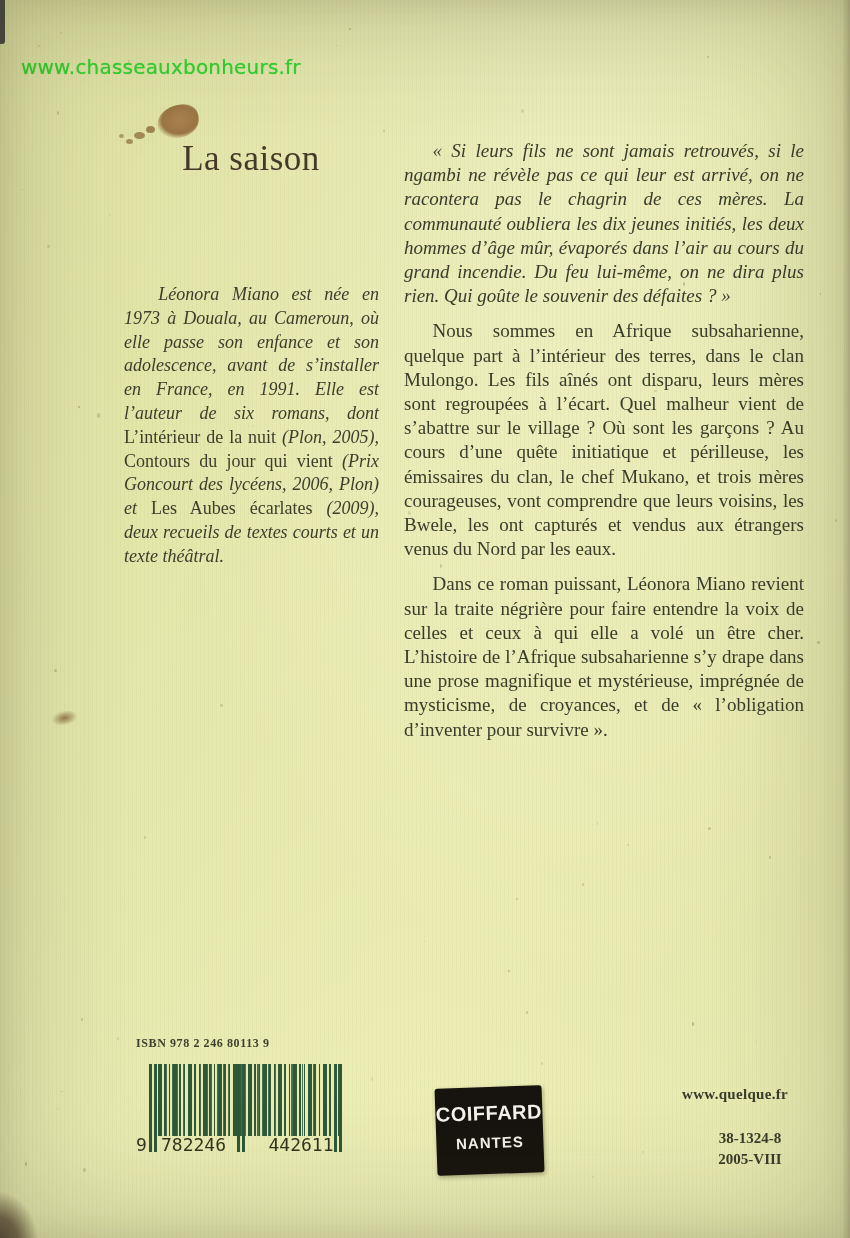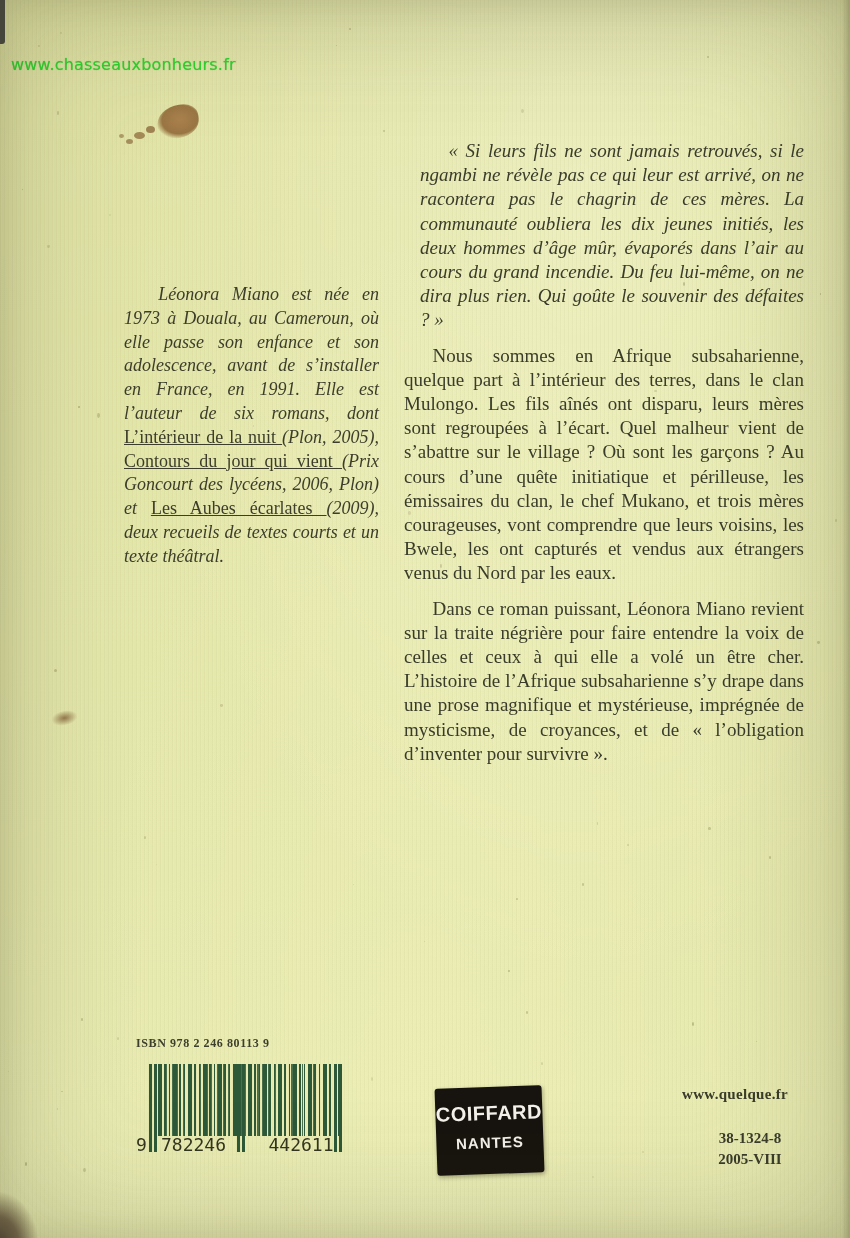--- a/index.html
+++ b/index.html
@@ -23,41 +23,41 @@
   .vignette{
     position:absolute;inset:0;pointer-events:none;
     box-shadow:inset 0 0 130px rgba(70,68,35,0.30), inset 0 0 30px rgba(70,68,35,0.12);
   }
   .edge-left-top{position:absolute;left:0;top:0;width:5px;height:44px;background:#45453b;border-radius:0 0 3px 0;}
   .edge-right{position:absolute;right:0;top:0;width:8px;height:100%;background:linear-gradient(90deg,rgba(0,0,0,0) ,rgba(80,75,45,0.25));}
   .corner-bl{position:absolute;left:-8px;bottom:-10px;width:46px;height:56px;
     background:radial-gradient(ellipse at 10% 95%, #473f2d 0%, #6a5e43 38%, rgba(106,94,67,0) 72%);}
 
   .watermark{
-    position:absolute;left:11px;top:55px;
-    font-family:"DejaVu Sans",sans-serif;font-size:16px;color:#2fd12f;
+    position:absolute;left:21px;top:55px;
+    font-family:"DejaVu Sans",sans-serif;font-size:20px;color:#2fd12f;
     text-shadow:0 0 1px rgba(40,200,40,0.6);letter-spacing:0.2px;
   }
 
   .title{
     position:absolute;left:125px;top:137px;width:252px;
     text-align:center;font-size:35px;line-height:43px;color:#46392a;
     letter-spacing:0.5px;
   }
 
   .bio{
     position:absolute;left:124px;top:283px;width:255px;
     font-size:18px;line-height:23.8px;text-align:justify;
     color:#3c3e2b;font-style:italic;text-indent:1.9em;
   }
-  .bio .roman{font-style:normal;text-decoration:underline;}
+  .bio .roman{font-style:normal;}
 
   .rightcol{position:absolute;left:404px;top:139px;width:400px;color:#393c2a;}
   .rightcol p{margin:0 0 11px 0;font-size:19px;line-height:24.2px;text-align:justify;text-indent:1.5em;}
-  .rightcol .quote{font-style:italic;margin-left:16px;}
+  .rightcol .quote{font-style:italic;}
 
   .isbn{
     position:absolute;left:136px;top:1036px;
     font-weight:bold;font-size:12px;color:#3d3f2e;letter-spacing:0.6px;
   }
   .barcode{position:absolute;left:136px;top:1064px;width:212px;height:102px;}
   .barcode .bars{
     position:absolute;left:13px;top:0;width:192px;height:72px;
     background-image:
       repeating-linear-gradient(90deg,#2d5939 0 2px, rgba(0,0,0,0) 2px 5px, #2d5939 5px 6px, rgba(0,0,0,0) 6px 9px, #2d5939 9px 13px, rgba(0,0,0,0) 13px 15px),
@@ -104,20 +104,21 @@
 <div class="stain-main"></div>
 <div class="stain-dot" style="left:146px;top:126px;width:9px;height:7px;opacity:.8;"></div>
 <div class="stain-dot" style="left:134px;top:132px;width:11px;height:7px;opacity:.75;"></div>
 <div class="stain-dot" style="left:126px;top:139px;width:7px;height:5px;opacity:.7;"></div>
 <div class="stain-dot" style="left:119px;top:134px;width:5px;height:4px;opacity:.6;"></div>
 <div class="stain-small"></div>
 
 <div class="watermark">www.chasseauxbonheurs.fr</div>
 
 <div class="title">
+  <div>La saison</div>
 </div>
 
 <div class="bio"><span>Léonora Miano est née en 1973 à Douala, au Cameroun, où elle passe son enfance et son adolescence, avant de s’installer en France, en 1991. Elle est l’auteur de six romans, dont </span><span class="roman">L’intérieur de la nuit </span><span>(Plon, 2005), </span><span class="roman">Contours du jour qui vient </span><span>(Prix Goncourt des lycéens, 2006, Plon) et </span><span class="roman">Les Aubes écarlates </span><span>(2009), deux recueils de textes courts et un texte théâtral.</span></div>
 
 <div class="rightcol">
   <p class="quote">« Si leurs fils ne sont jamais retrouvés, si le ngambi ne révèle pas ce qui leur est arrivé, on ne racontera pas le chagrin de ces mères. La communauté oubliera les dix jeunes initiés, les deux hommes d’âge mûr, évaporés dans l’air au cours du grand incendie. Du feu lui-même, on ne dira plus rien. Qui goûte le souvenir des défaites ? »</p>
   <p>Nous sommes en Afrique subsaharienne, quelque part à l’intérieur des terres, dans le clan Mulongo. Les fils aînés ont disparu, leurs mères sont regroupées à l’écart. Quel malheur vient de s’abattre sur le village ? Où sont les garçons ? Au cours d’une quête initiatique et périlleuse, les émissaires du clan, le chef Mukano, et trois mères courageuses, vont comprendre que leurs voisins, les Bwele, les ont capturés et vendus aux étrangers venus du Nord par les eaux.</p>
   <p>Dans ce roman puissant, Léonora Miano revient sur la traite négrière pour faire entendre la voix de celles et ceux à qui elle a volé un être cher. L’histoire de l’Afrique subsaharienne s’y drape dans une prose magnifique et mystérieuse, imprégnée de mysticisme, de croyances, et de « l’obligation d’inventer pour survivre ».</p>
 </div>
 

